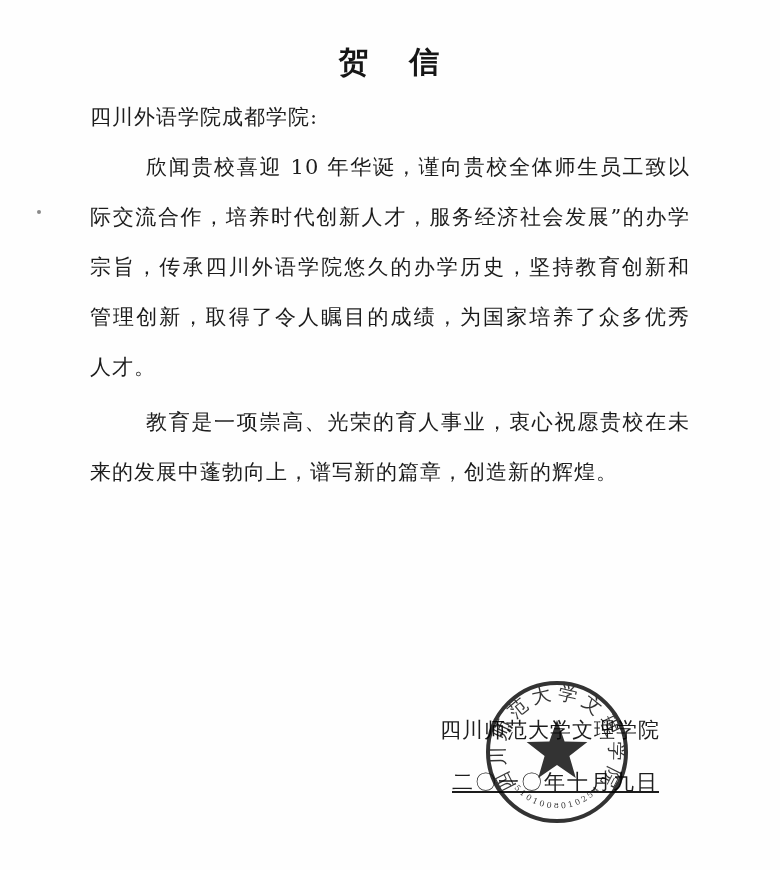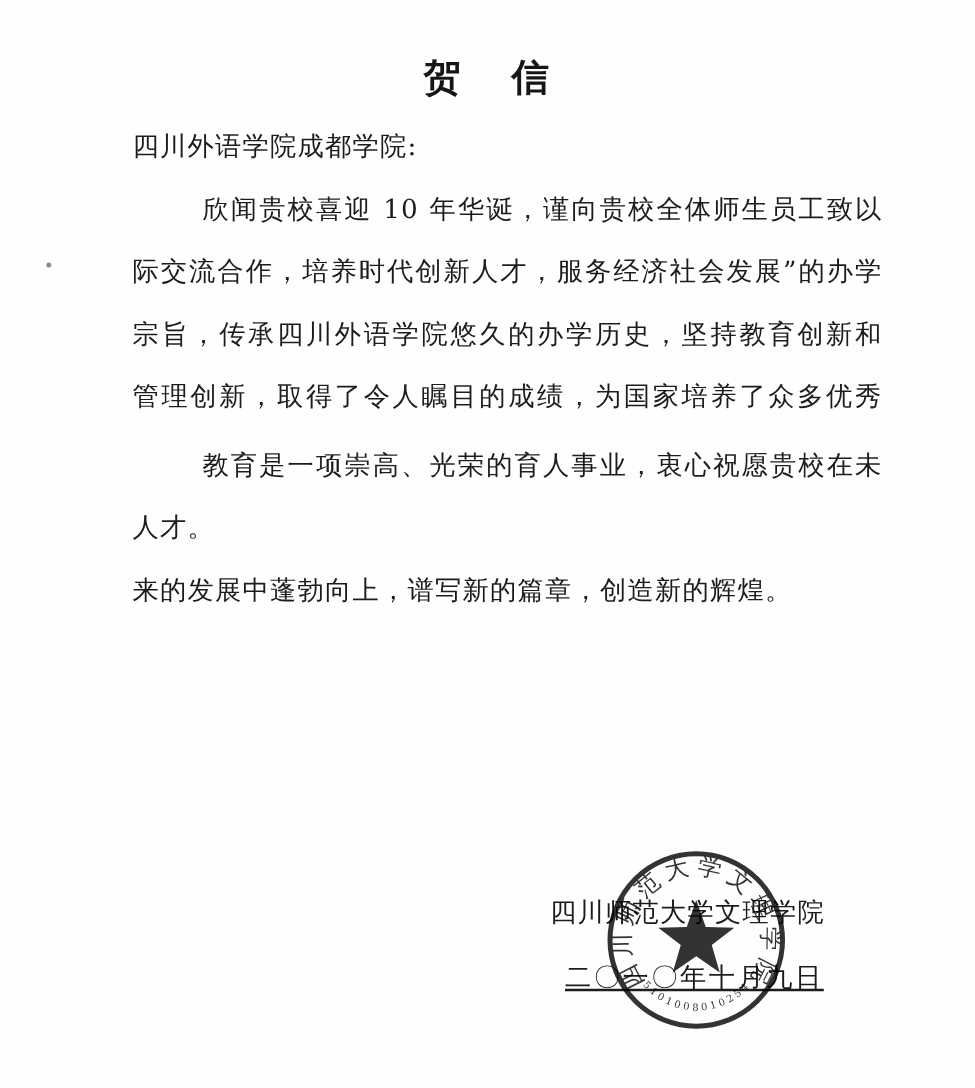--- a/index.html
+++ b/index.html
@@ -23,21 +23,21 @@
     width: 600px;
     text-align: center;
     font-size: 30px;
     font-weight: bold;
     letter-spacing: 2px;
     word-spacing: 26px;
     color: #161616;
   }
   .body-block {
     position: absolute;
-    left: 106px;
+    left: 90px;
     top: 92px;
     width: 600px;
     font-size: 21px;
     line-height: 50px;
     letter-spacing: 1px;
   }
   .line {
     height: 50px;
     white-space: nowrap;
     text-align: left;
@@ -101,22 +101,22 @@
 <div class="page">
 
   <div class="title">贺 信</div>
 
   <div class="body-block">
     <div class="line">四川外语学院成都学院:</div>
     <div class="line indent justify">欣闻贵校喜迎 10 年华诞，谨向贵校全体师生员工致以</div>
     <div class="line justify">际交流合作，培养时代创新人才，服务经济社会发展”的办学</div>
     <div class="line justify">宗旨，传承四川外语学院悠久的办学历史，坚持教育创新和</div>
     <div class="line justify">管理创新，取得了令人瞩目的成绩，为国家培养了众多优秀</div>
+    <div class="line">人才。</div>
     <div class="line indent justify pgap">教育是一项崇高、光荣的育人事业，衷心祝愿贵校在未</div>
-    <div class="line">人才。</div>
     <div class="line">来的发展中蓬勃向上，谱写新的篇章，创造新的辉煌。</div>
   </div>
 
   <div class="signature">四川师范大学文理学院</div>
 
   <div class="dateline">二〇一〇年十月九日</div>
 
   <svg class="seal" viewBox="0 0 163 163" xmlns="http://www.w3.org/2000/svg">
     <defs>
       <path id="sealArcTop" d="M 37.6 112.0 A 53 53 0 1 1 124.4 112.0" fill="none"></path>

